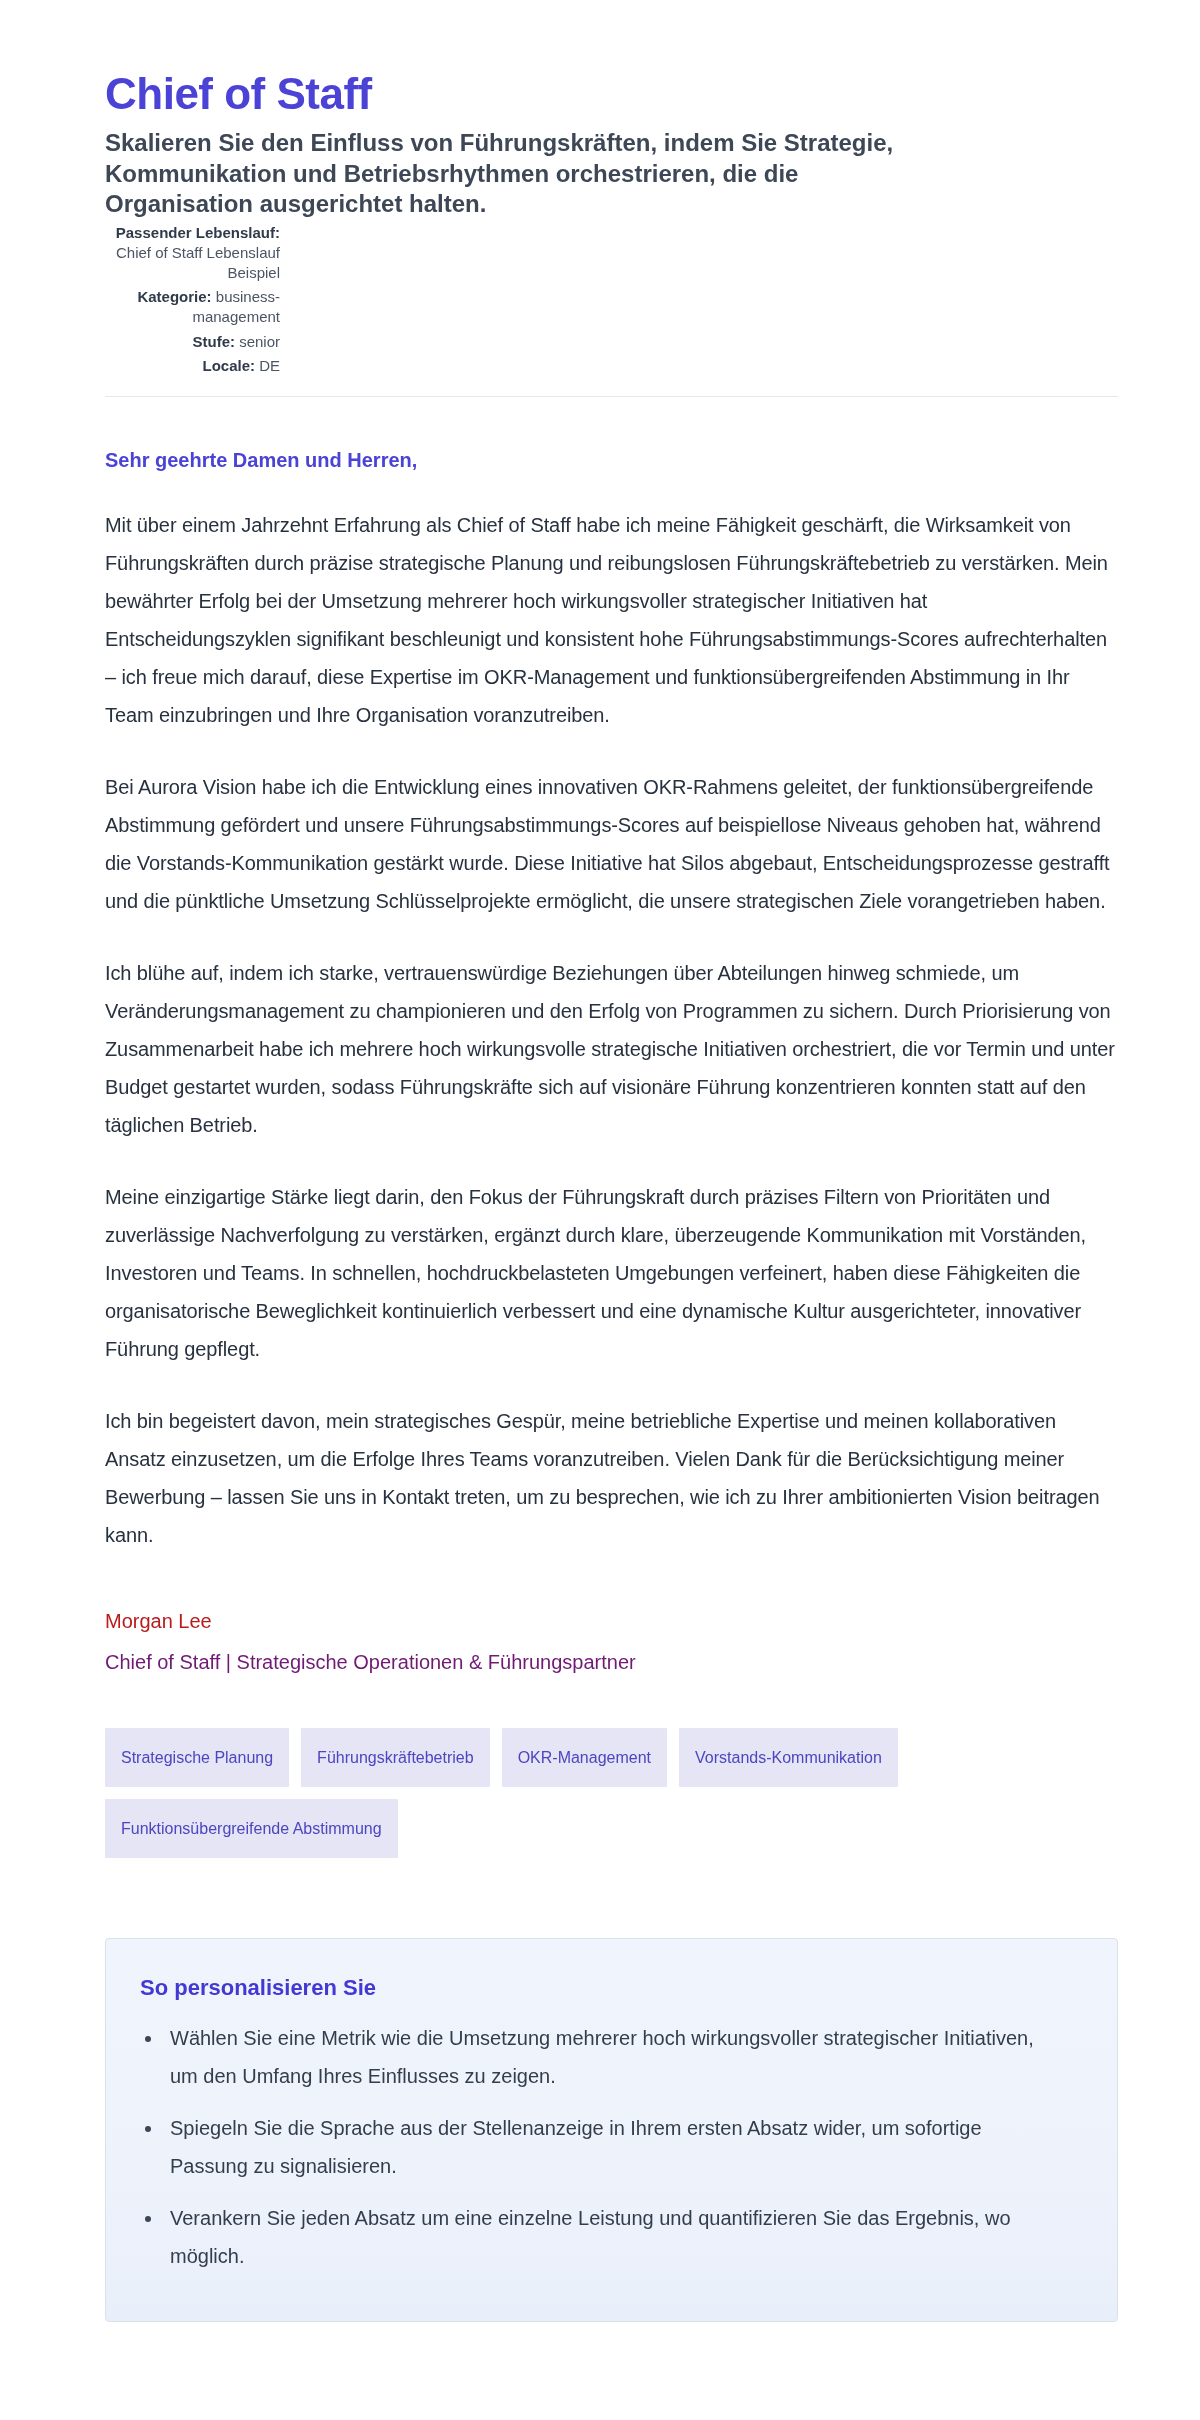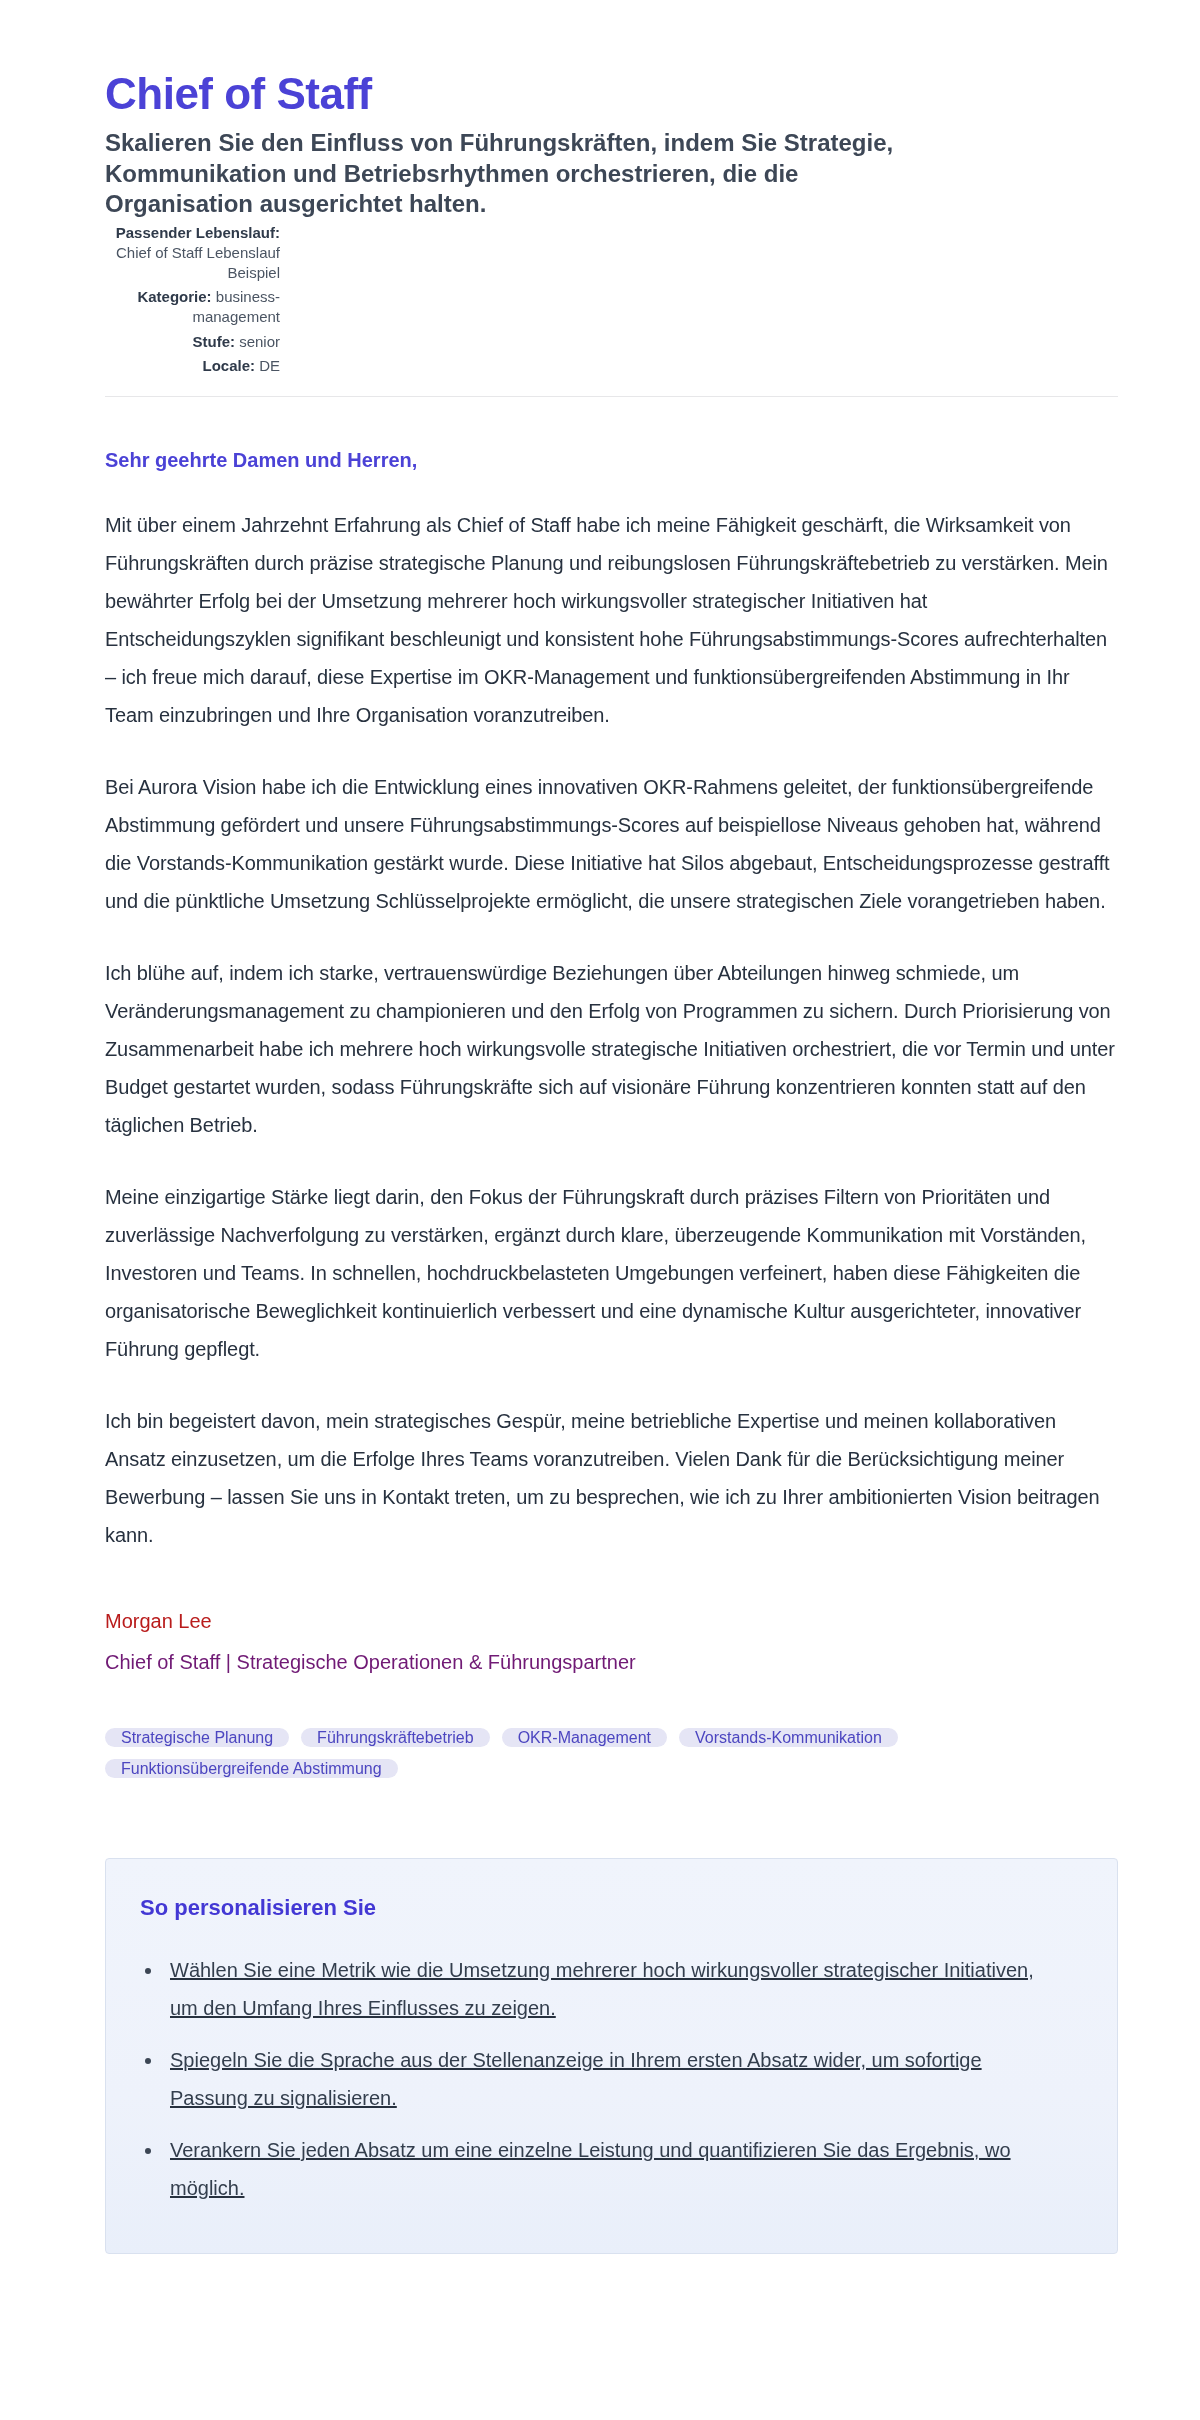--- a/index.html
+++ b/index.html
@@ -94,46 +94,45 @@
   
   .tags{
     margin-top:54px;
     display:flex;
     flex-wrap:wrap;
     gap:12px;
     max-width:1013px;
   }
   .tag{
     display:inline-block;
-    padding:0 16px;
+    padding:20px 16px;
     background:var(--tag-bg,#e5e5f5);
     color:var(--tag-text,#4c46c0);
     font-size:16px;
     line-height:1.2;
-    border-radius:10px;
+    border-radius:1px;
     white-space:nowrap;
   }
   
   .tips-box{
     margin-top:80px;
     padding:36px 34px 46px 34px;
     background:linear-gradient(180deg,#f0f4fc 0%, var(--tips-bg,#eef2fb) 60%, #e9effa 100%);
     border:1px solid var(--tips-border,#d9e1ef);
     border-radius:4px;
   }
   .tips-heading{
     margin:0;
     font-size:22px;
     font-weight:700;
     color:#4338d4;
   }
   .tips-list{
-    margin:30px 0 0 0;
+    margin:18px 0 0 0;
     padding:0 0 0 24px;
-    text-decoration:underline;
   }
   .tips-list li{
     font-size:20px;
     line-height:1.9;
     color:#333e4d;
     margin-bottom:14px;
     padding-left:6px;
     max-width:900px;
   }
   .tips-list li::marker{color:#3c4654;}

